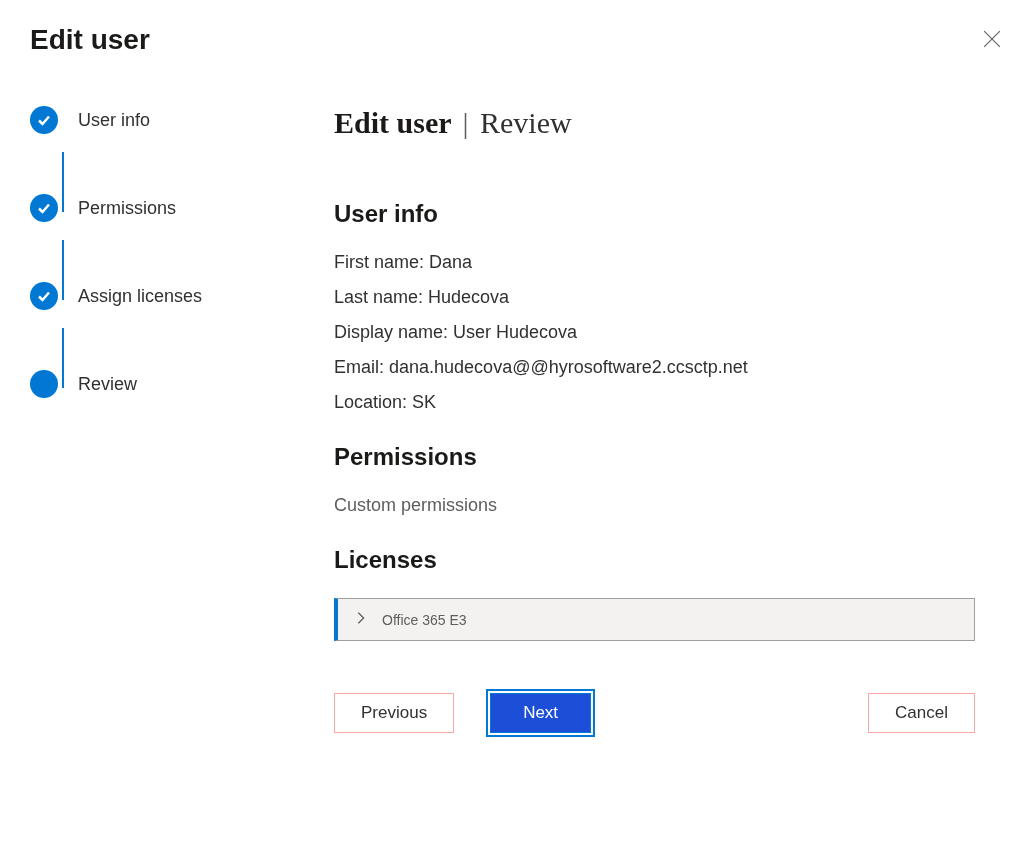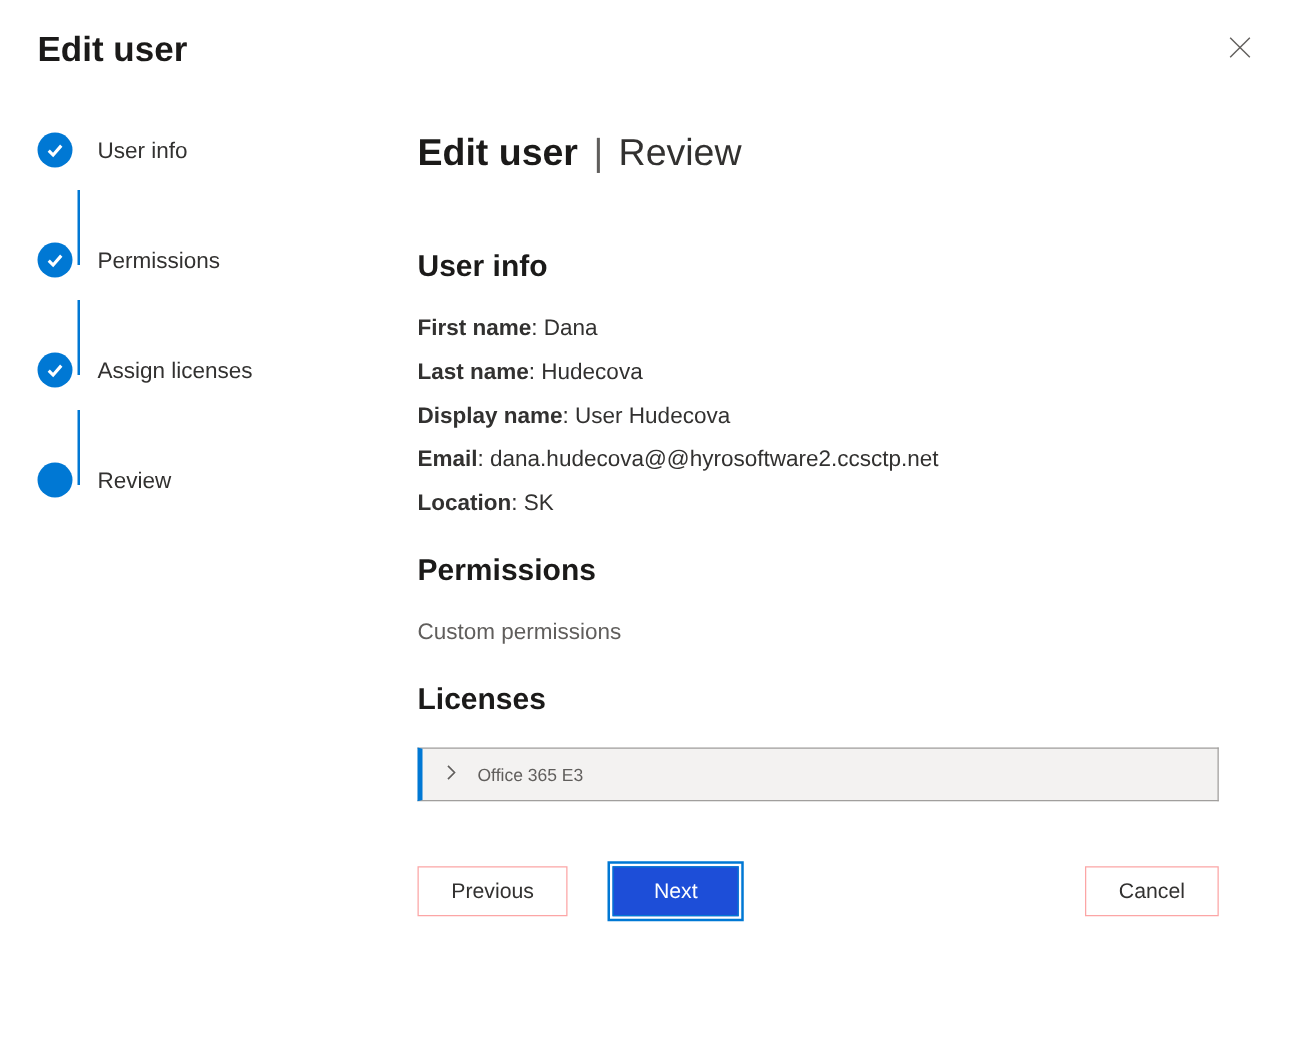--- a/index.html
+++ b/index.html
@@ -88,20 +88,21 @@
     .main {
       flex: 1;
       padding-left: 24px;
       padding-right: 30px;
     }
     .main-title {
       font-size: 30px;
       font-weight: 600;
       margin-bottom: 60px;
       color: #1b1a19;
+      font-family: Liberation Serif, serif;
     }
     .main-title .sep {
       font-weight: 300;
       color: #605e5c;
       margin: 0 4px;
     }
     .main-title .sub {
       font-weight: 400;
       color: #323130;
     }
@@ -110,21 +111,21 @@
       font-weight: 600;
       margin-bottom: 24px;
       color: #1b1a19;
     }
     .field-row {
       font-size: 18px;
       margin-bottom: 14px;
       color: #323130;
     }
     .field-label {
-      font-weight: 700;
+      font-weight: 400;
       text-align: right;
     }
     .section-spacer {
       margin-top: 30px;
     }
     .permissions-text {
       font-size: 18px;
       color: #605e5c;
       margin-bottom: 0;
     }

